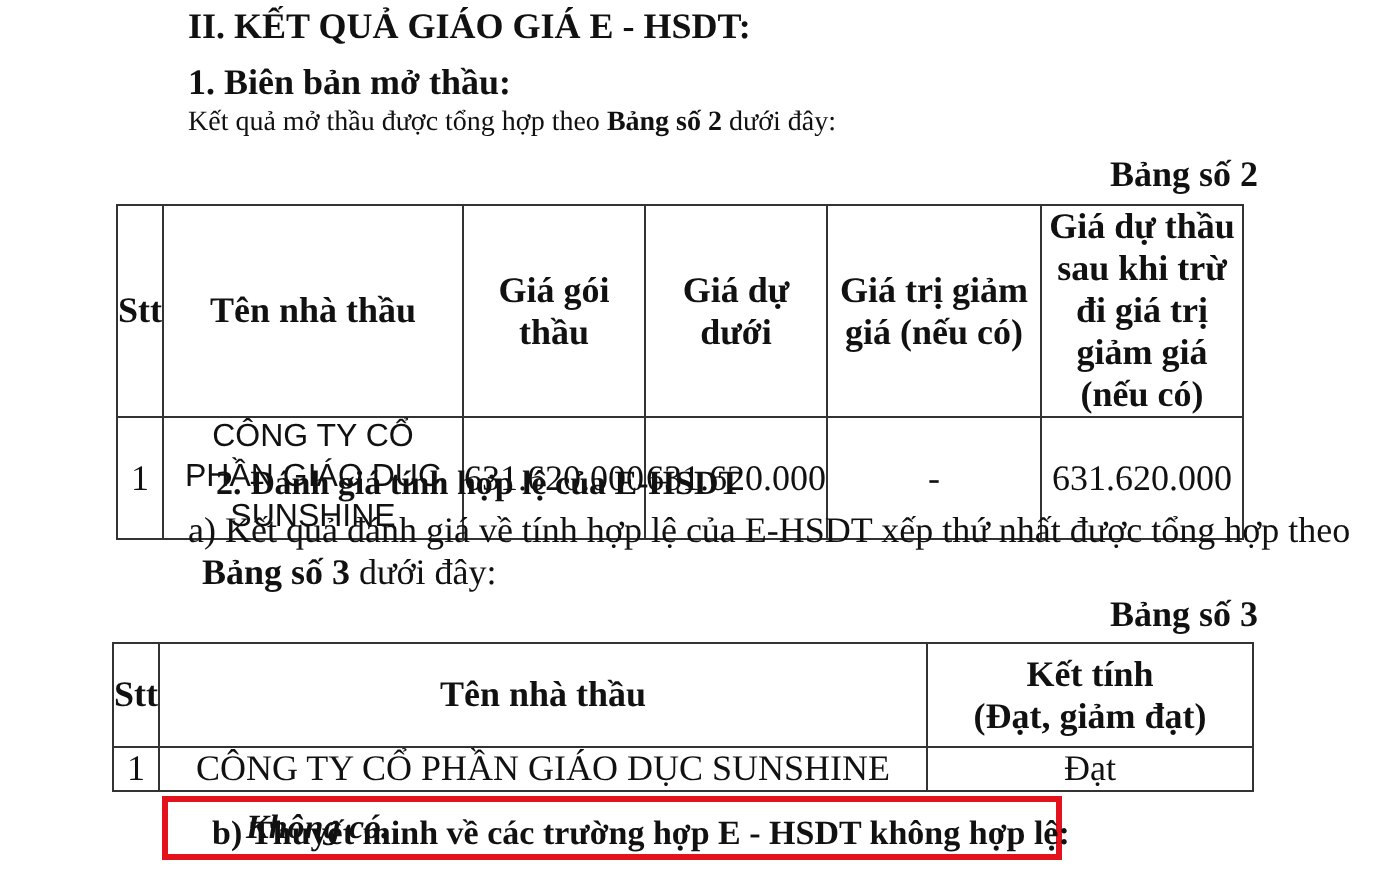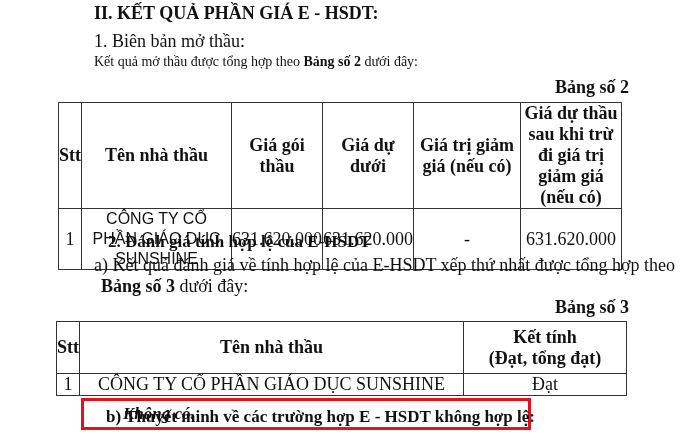--- a/index.html
+++ b/index.html
@@ -1,20 +1,20 @@
 <!DOCTYPE html>
 <html><head>
 <meta charset="utf-8">
 <style>
   html, body { margin:0; padding:0; }
   body { width:700px; height:445px; background:#fff; position:relative; overflow:hidden;
          font-family:"Liberation Serif","DejaVu Serif",serif; color:#111; }
   .abs { position:absolute; white-space:nowrap; }
   .h1 { left:94px; top:3px; font-size:18px; font-weight:bold; }
-  .h2 { left:94px; top:31px; font-size:18px; font-weight:normal;text-align:center; }
+  .h2 { left:94px; top:31px; font-size:18px; font-weight:bold;text-align:center; }
   .p1 { left:94px; top:54px; font-size:14px; }
   .cap { font-size:18px; font-weight:bold; }
   table { position:absolute; border-collapse:collapse; font-size:18px; }
   td, th { border:1.5px solid #333; text-align:center; vertical-align:middle; padding:0;margin-top:32px; }
   th { font-weight:bold; line-height:21px; }
   .t1 { left:58px; top:102px; width:564px; }
   .t1 .hrow { height:66px; }
   .t1 .drow { height:57px; }
   .t1 td { line-height:20px; }
   .company { font-family:"Liberation Sans","DejaVu Sans",sans-serif; font-size:16px; }
@@ -25,21 +25,21 @@
   .pa { left:94px; top:255px; font-size:18px; }
   .pa2 { left:57px; top:276px; font-size:18px;margin-left:44px; }
   .redbox { position:absolute; left:81px; top:398px; width:444px; height:26px;
             border:3.5px solid #e3121c;font-weight:bold; }
   .redbox span { position:absolute; left:11px; top:3px; font-size:17px; white-space:nowrap; }
   i { font-style:italic;margin-left:28px; }
 </style>
 </head>
 <body>
 
-<div class="abs h1">II. KẾT QUẢ PHẦN GIÁ E - HSDT:</div>
+<div class="abs h1">II. KẾT QUẢ GIÁO GIÁ E - HSDT:</div>
 <div class="abs h2">1. Biên bản mở thầu:</div>
 <div class="abs p1"><span>Kết quả mở thầu được tổng hợp theo </span><b>Bảng số 2</b><span> dưới đây:</span></div>
 <div class="abs cap" style="left:555px; top:77px;">Bảng số 2</div>
 
 <table class="t1">
   <colgroup>
       <col style="width:20px">
       <col style="width:150px">
       <col style="width:82px">
       <col style="width:82px">
@@ -76,21 +76,21 @@
       <col style="width:20px">
       <col style="width:384px">
       <col>
     </colgroup>
   <tbody>
       <tr class="hrow">
     <th>Stt</th>
     <th>Tên nhà thầu</th>
     <th>
           <div>Kết tính</div>
-          <div>(Đạt, tổng đạt)</div>
+          <div>(Đạt, giảm đạt)</div>
         </th>
   </tr>
   <tr class="drow">
     <td>1</td>
     <td>CÔNG TY CỔ PHẦN GIÁO DỤC SUNSHINE</td>
     <td>Đạt</td>
   </tr>
 </tbody>
   </table>
 

